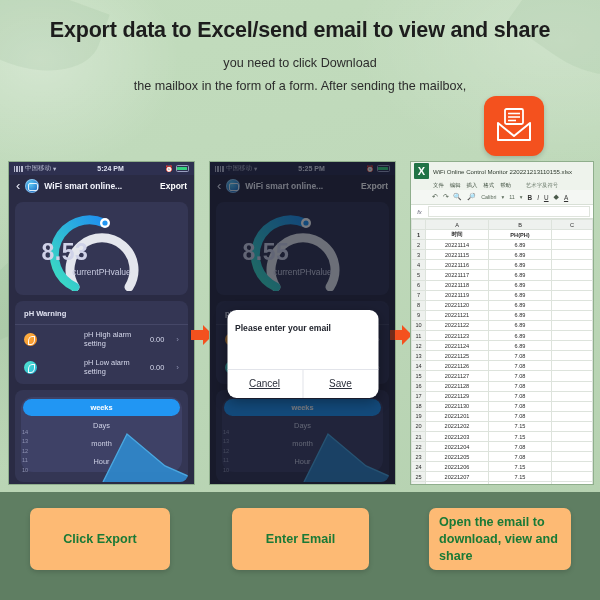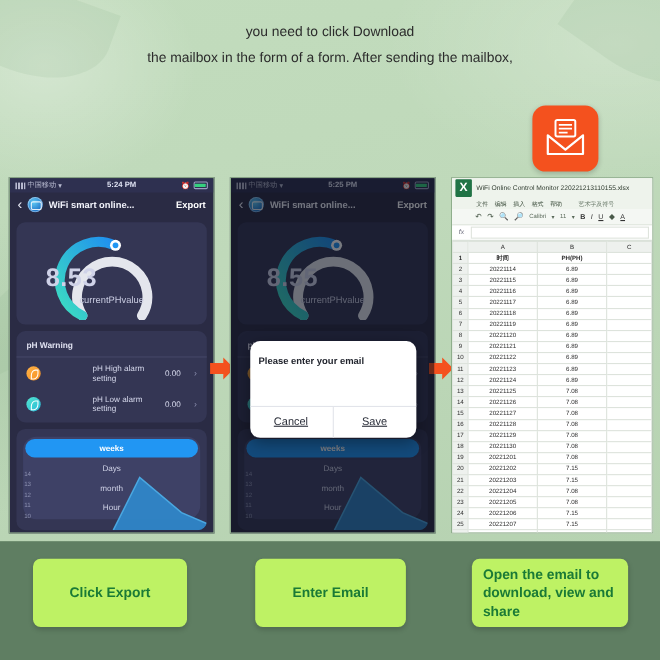--- a/index.html
+++ b/index.html
@@ -160,21 +160,21 @@
   .r1 td{font-weight:700;font-size:5.8px;}
 
   
   .arrow{position:absolute;width:24px;height:22px;}
   .arrow svg{display:block;}
   #arrow1{left:190px;top:324px;}
   #arrow2{left:389px;top:324px;}
 
   
   .cap{
-    position:absolute;top:508px;height:62px;background:#bef264;border-radius:7px;
+    position:absolute;top:508px;height:62px;background:#fdba74;border-radius:7px;
     box-shadow:0 2px 5px rgba(0,0,0,.16);
     display:flex;align-items:center;box-sizing:border-box;
   }
   .cap-txt{font-size:12.6px;color:#1a7a36;font-weight:600;line-height:17px;}
   #cap1{left:30px;width:140px;justify-content:center;}
   #cap2{left:232px;width:137px;justify-content:center;}
   #cap3{left:429px;width:142px;padding:0 10px;}
 </style>
 </head>
 <body>
@@ -182,20 +182,21 @@
 <div id="root">
 
   <div class="bg-top">
     <div class="leaf a"></div>
     <div class="leaf b"></div>
     <div class="leaf c"></div>
   </div>
   <div class="bg-bottom"></div>
 
   <div class="header">
+    <div class="h-title">Export data to Excel/send email to view and share</div>
     <div class="h-sub">
       <span class="l">you need to click Download</span>
       <span class="l">the mailbox in the form of a form. After sending the mailbox,</span>
     </div>
   </div>
 
   <div class="mail-icon">
     <svg width="38" height="38" viewBox="0 0 38 38">
       <rect x="10" y="3" width="18" height="15" rx="1.5" fill="none" stroke="#fff" stroke-width="1.8"></rect>
       <line x1="13" y1="7.5" x2="25" y2="7.5" stroke="#fff" stroke-width="1.6"></line>

